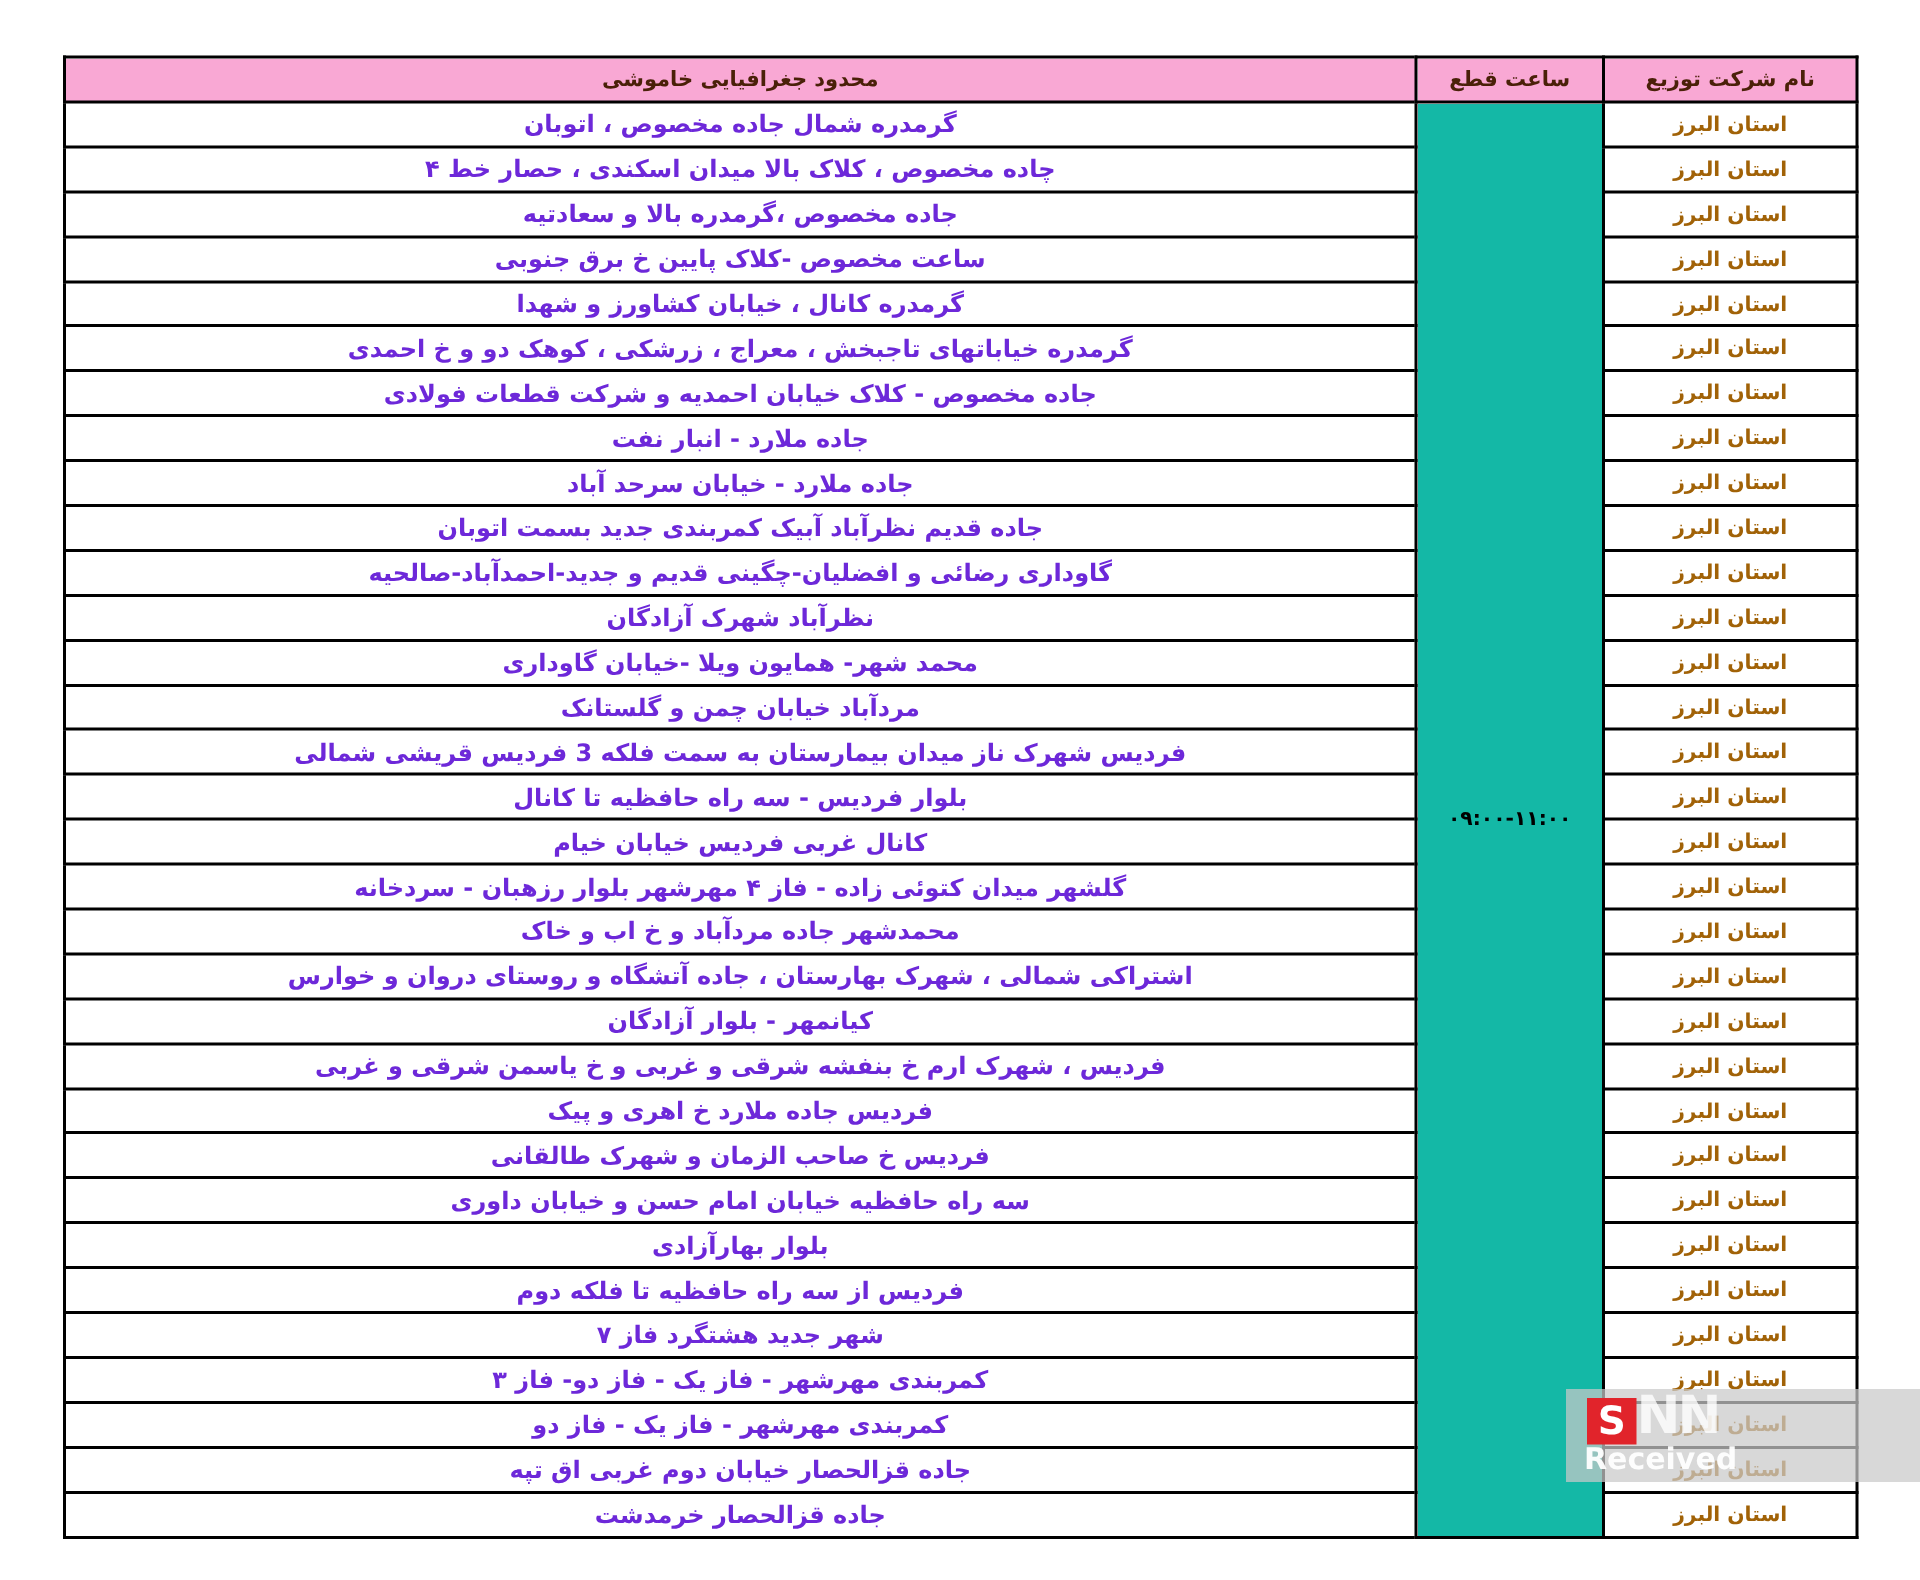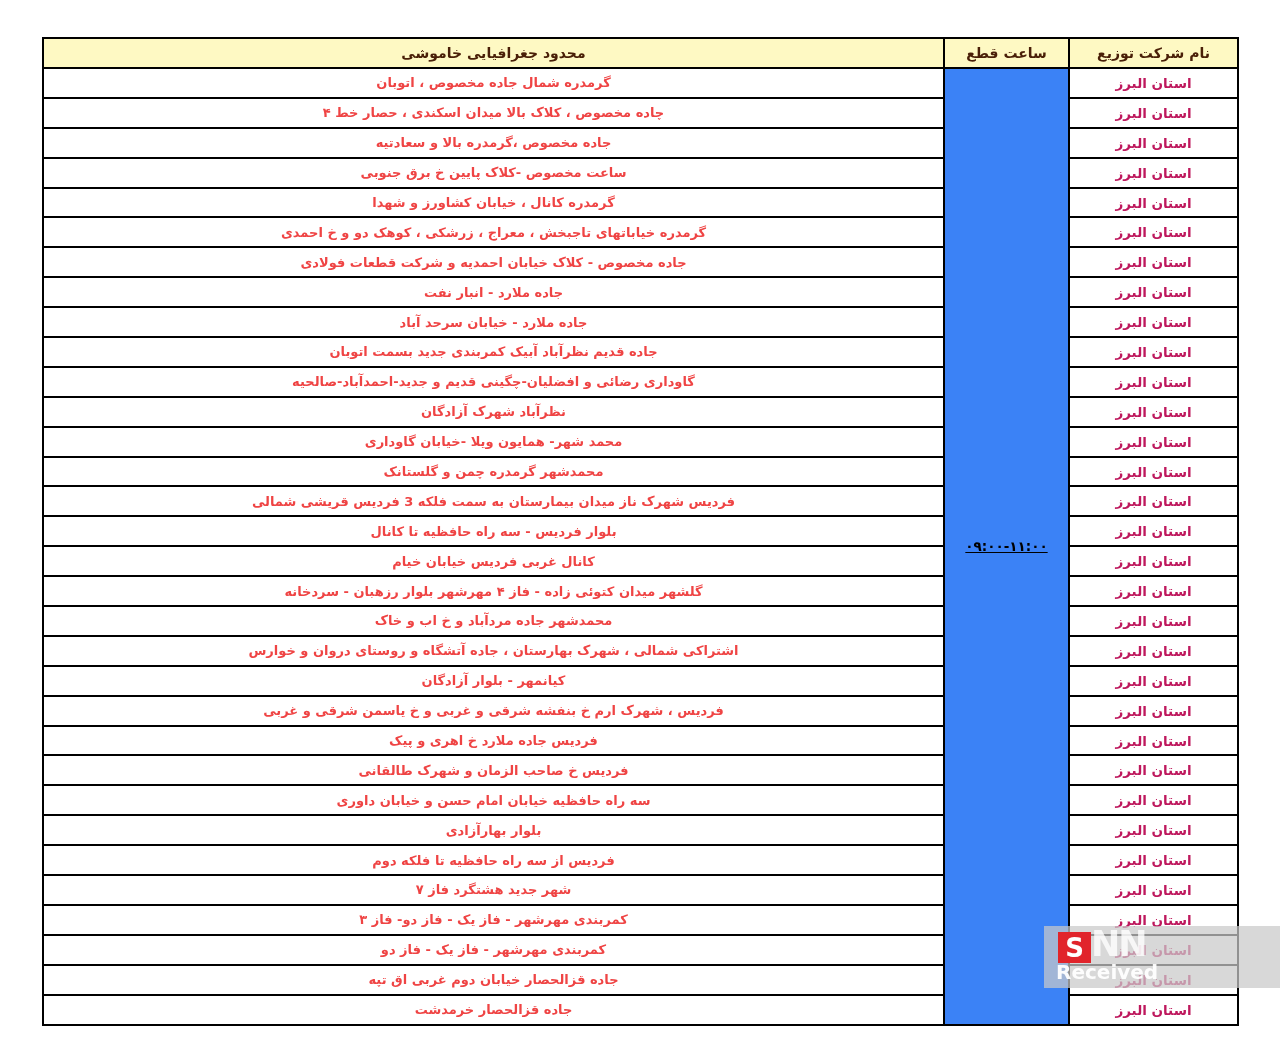--- a/index.html
+++ b/index.html
@@ -26,27 +26,27 @@
     text-align: center;
     vertical-align: middle;
     padding: 0 4px;
     font-weight: bold;
     overflow: hidden;
     white-space: nowrap;
   }
   .outage thead tr { height: 30px; }
   .outage tbody tr { height: 29.9px; }
   .outage thead th {
-    background: #fef9c3;
+    background: #f9a8d4;
     color: #4a2008;
     font-size: 14px;
   }
-  td.company-cell { font-size: 13.5px; color: #be185d; }
-  td.region-cell  { font-size: 13px;  color: #ef4444; }
-  td.time-cell    { font-size: 13.5px; color: #000; background: #3b82f6; text-decoration: underline; }
+  td.company-cell { font-size: 13.5px; color: #a16207; }
+  td.region-cell  { font-size: 16px;  color: #6d28d9; }
+  td.time-cell    { font-size: 13.5px; color: #000; background: #14b8a6; }
   td.time-cell span { direction: ltr; unicode-bidi: embed; letter-spacing: 1px; }
 
   
   .wm-band {
     position: absolute;
     left: 1044px; top: 926px;
     width: 236px; height: 62px;
     background: rgba(201, 201, 201, 0.72);
     z-index: 5;
   }
@@ -141,21 +141,21 @@
         <tr>
           <td class="company-cell">استان البرز</td>
           <td class="region-cell">نظرآباد شهرک آزادگان</td>
         </tr>
         <tr>
           <td class="company-cell">استان البرز</td>
           <td class="region-cell">محمد شهر-  همایون ویلا  -خیابان گاوداری</td>
         </tr>
         <tr>
           <td class="company-cell">استان البرز</td>
-          <td class="region-cell">محمدشهر گرمدره چمن و گلستانک</td>
+          <td class="region-cell">مردآباد خیابان چمن و گلستانک</td>
         </tr>
         <tr>
           <td class="company-cell">استان البرز</td>
           <td class="region-cell">فردیس شهرک ناز میدان بیمارستان به سمت فلکه 3 فردیس   قریشی شمالی</td>
         </tr>
         <tr>
           <td class="company-cell">استان البرز</td>
           <td class="region-cell">بلوار فردیس - سه راه حافظیه تا کانال</td>
         </tr>
         <tr>

